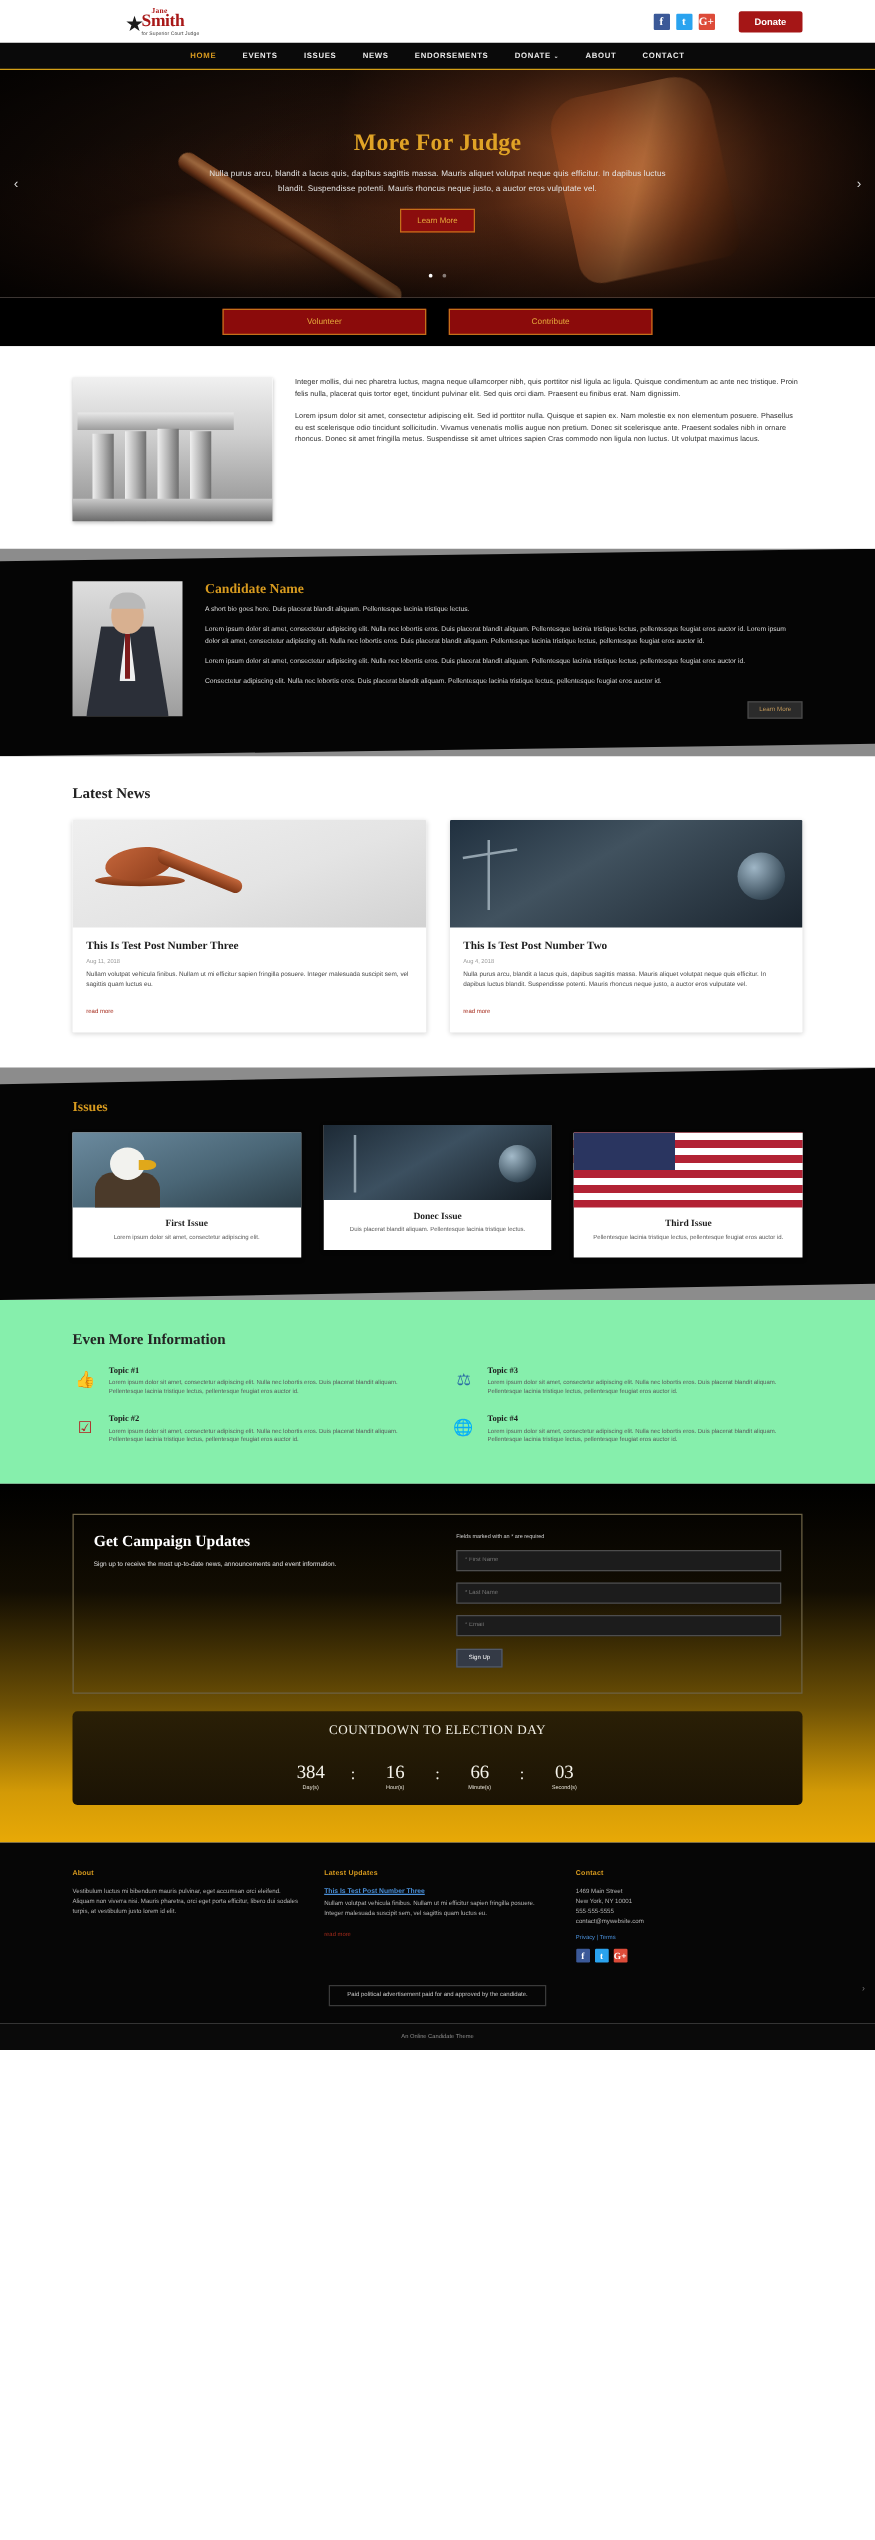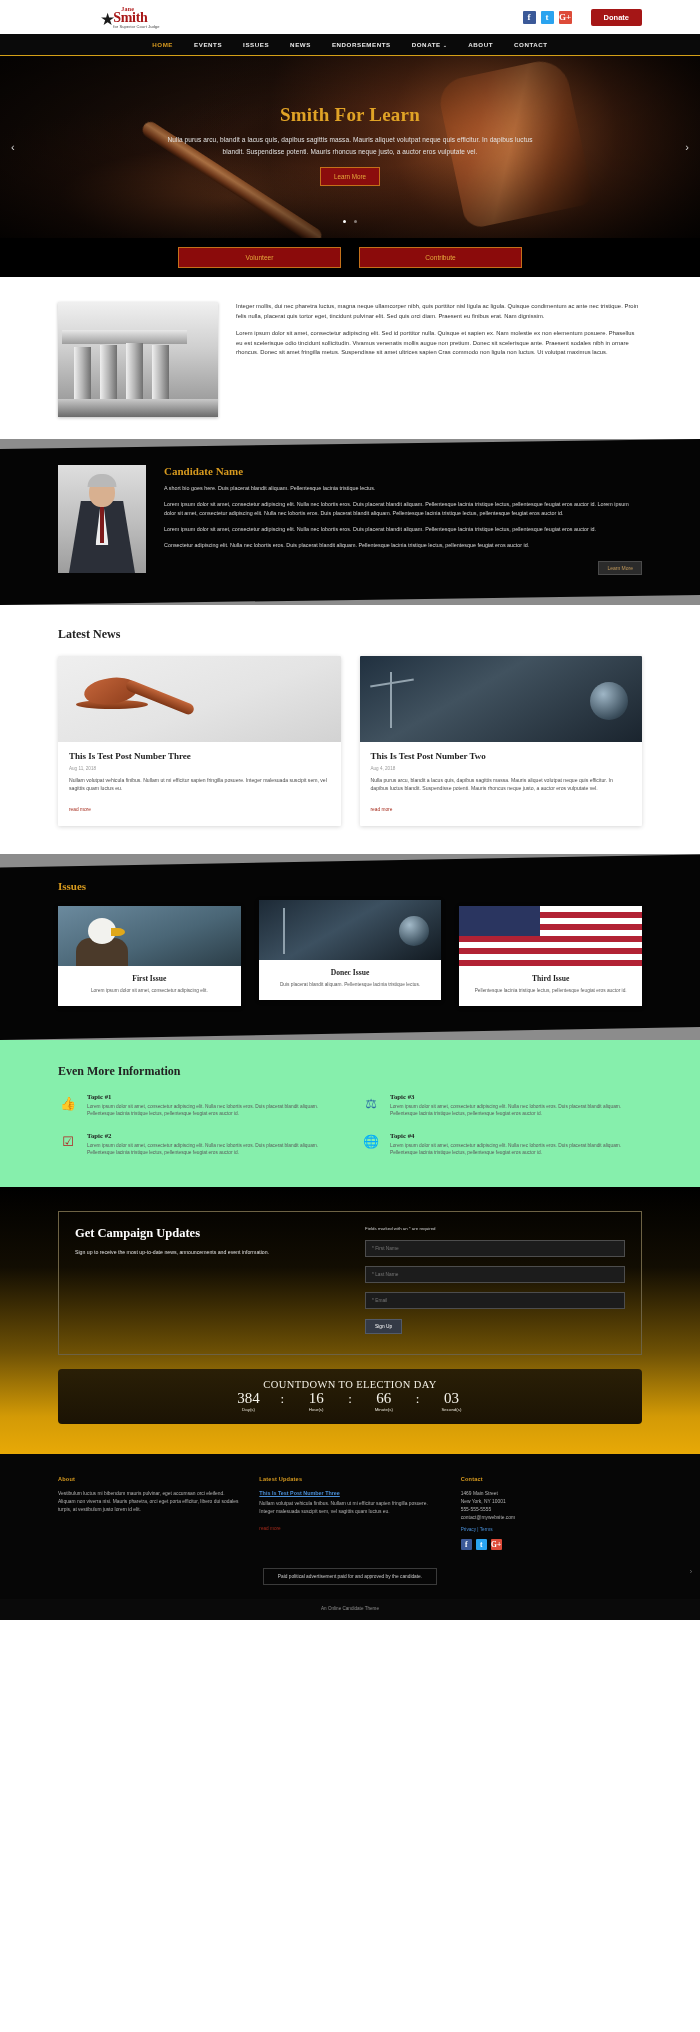--- a/index.html
+++ b/index.html
@@ -336,21 +336,21 @@
   .signup-btn {
     background: #343a46; color: #fff; font-size: 4.8px; border: 1px solid #525a68;
     padding: 4px 9px; cursor: pointer;
   }
   .countdown {
     margin-top: 14px; background: linear-gradient(180deg,#2a1f06,#1b1304);
     border-radius: 4px; padding: 10px 0 12px; text-align: center;
   }
   .cd-title {
     font-family: "Liberation Serif", serif; font-size: 10.5px; color: #f3f0e6;
-    letter-spacing: .4px; margin-bottom: 0;
+    letter-spacing: .4px; margin-bottom: 20px;
   }
   .cd-row { display: flex; justify-content: center; align-items: flex-start; gap: 12px; }
   .cd-unit { min-width: 40px; }
   .cd-num {
     font-family: "Liberation Serif", serif; font-size: 15px; color: #f6f4ec; line-height: 16px;
   }
   .cd-lab { font-size: 4.4px; color: #e6e2d6; margin-top: 1px; }
   .cd-colon {
     font-family: "Liberation Serif", serif; font-size: 13px; color: #f6f4ec; line-height: 17px;
   }
@@ -415,21 +415,21 @@
   <a href="#">CONTACT</a>
 </nav>
 
 <section class="hero">
   <div class="hero-gavel-head"></div>
   <div class="hero-gavel-handle"></div>
   <div class="hero-vig"></div>
   <div class="hero-arrow left">‹</div>
   <div class="hero-arrow right">›</div>
   <div class="hero-inner">
-    <div class="hero-title">Smith For Learn</div>
+    <div class="hero-title">More For Judge</div>
     <div class="hero-sub">Nulla purus arcu, blandit a lacus quis, dapibus sagittis massa. Mauris aliquet volutpat neque quis efficitur. In dapibus luctus blandit. Suspendisse potenti. Mauris rhoncus neque justo, a auctor eros vulputate vel.</div>
     <button class="hero-learn">Learn More</button>
   </div>
   <div class="hero-dots">
     <span class="on"></span>
     <span></span>
   </div>
 </section>
 
 <section class="cta-bar">

